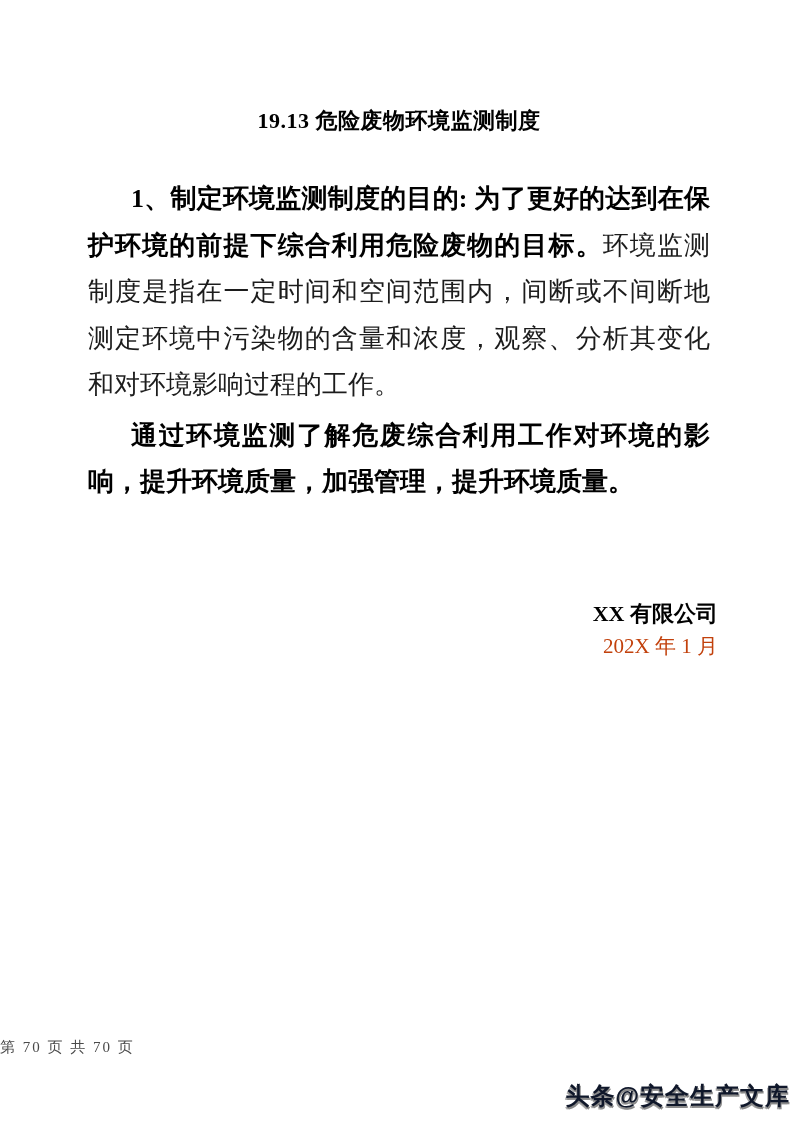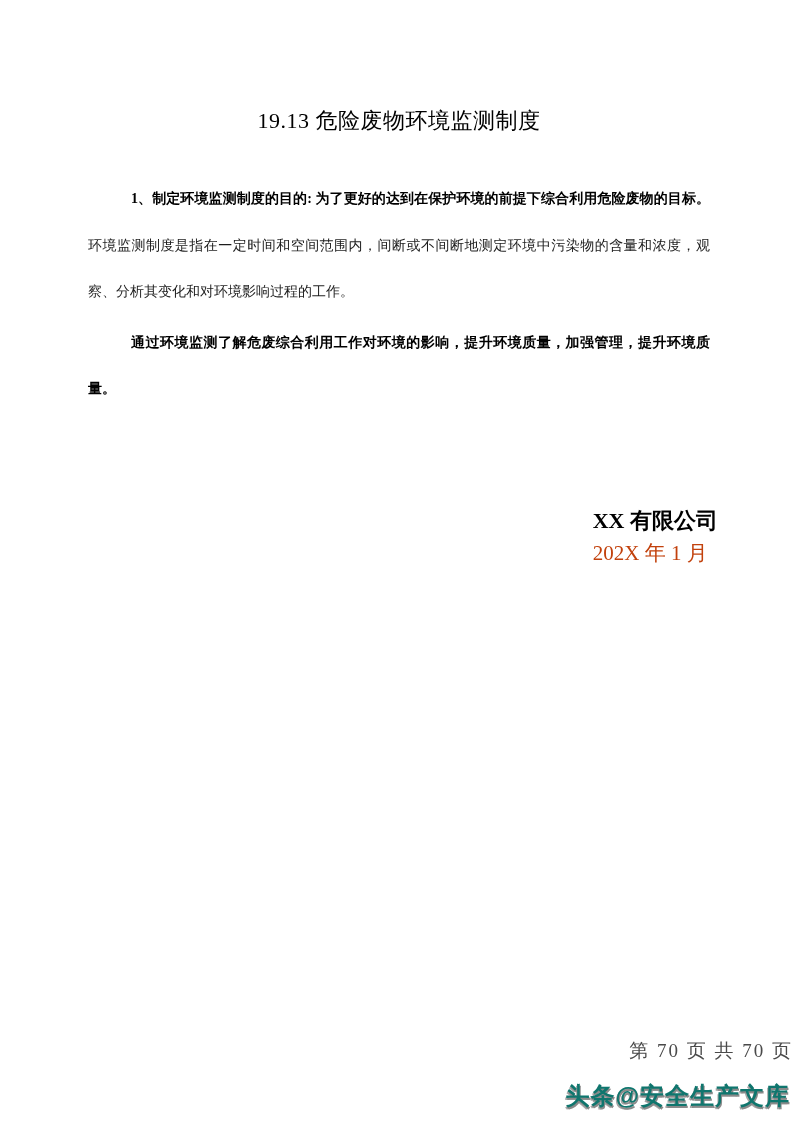--- a/index.html
+++ b/index.html
@@ -20,84 +20,84 @@
     position: absolute;
     left: 88px;
     top: 0;
     width: 622px;
   }
   .doc-title {
     margin: 0;
     padding-top: 106px;
     text-align: center;
     font-size: 22px;
-    font-weight: normal;
+    font-weight: bold;
     color: #000000;
     letter-spacing: 0.5px;
   }
   .body-text {
     margin-top: 40px;
   }
   .para {
     margin: 0 0 4px 0;
-    font-size: 14px;
+    font-size: 26px;
     line-height: 46.5px;
     text-align: justify;
     text-justify: inter-ideograph;
     text-indent: 43px;
   }
   .run-bold {
     font-weight: bold;
     color: #000000;
   }
   .run-regular {
     font-weight: normal;
     color: #1c1c1c;
   }
   .signature {
     margin-top: 92px;
     margin-right: -8px;
     text-align: right;
   }
   .signature-inner {
     display: inline-block;
-    text-align: left;
+    text-align: right;
   }
   .sig-company {
     font-size: 22px;
     font-weight: bold;
     line-height: 32px;
     color: #000000;
   }
   .sig-date {
     font-size: 21px;
     font-weight: normal;
     line-height: 32px;
     color: #c2410c;
   }
   .page-footer {
     position: absolute;
     left: 0;
     top: 1038px;
     width: 100%;
-    text-align: right;
-    font-size: 19px;
+    text-align: left;
+    font-size: 15px;
     letter-spacing: 2px;
     color: #4a4a4a;
   }
   .watermark {
     position: absolute;
     right: 3px;
     top: 1080px;
     font-family: "Liberation Sans", "DejaVu Sans", sans-serif;
     font-size: 24px;
     font-weight: bold;
     letter-spacing: 1px;
     white-space: nowrap;
-    color: #0f766e;
+    color: #0f172a;
     text-shadow: 1px 2px 0 #8a8a8a, -1px 2px 0 #a6a6a6, 0 1px 0 #bdbdbd;
   }
 </style>
 </head>
 <body>
 
 <div class="page">
   <div class="content">
 
     <h1 class="doc-title">19.13 危险废物环境监测制度</h1>

